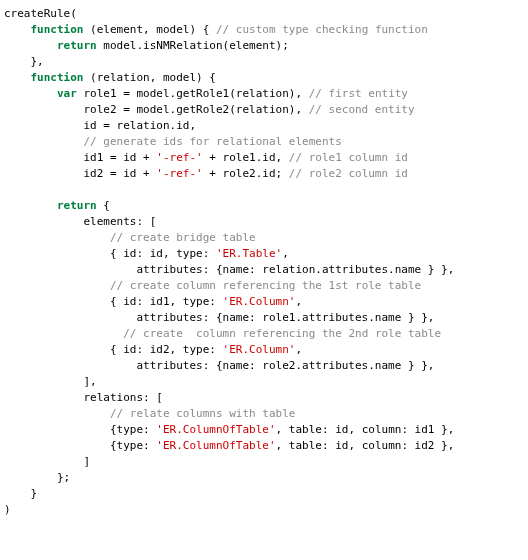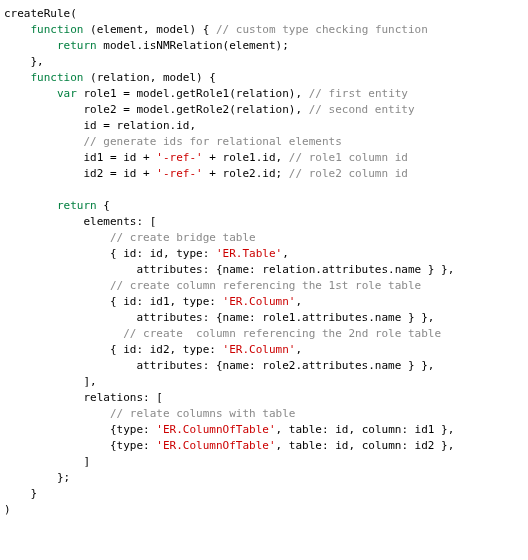--- a/index.html
+++ b/index.html
@@ -15,21 +15,21 @@
   }
   #code {
     padding: 6px 7px 0 4px;
     font-size: 11px;
     line-height: 1.455;
     white-space: pre;
     color: #000000;
     letter-spacing: 0px;
   }
   .ln { display: block; min-height: 16px; }
-  .kw { color: #007f3f; font-weight: normal; }
+  .kw { color: #007f3f; font-weight: bold; }
   .cm { color: #8a8a8a; }
   .st { color: #cc0000; }
   .pl { color: #000000; }
 </style>
 </head>
 <body>
 
 <div id="code"><span class="ln"><span class="pl">createRule(</span></span><span class="ln"><span class="pl">    </span><span class="kw">function</span><span class="pl"> (element, model) { </span><span class="cm">// custom type checking function</span></span><span class="ln"><span class="pl">        </span><span class="kw">return</span><span class="pl"> model.isNMRelation(element);</span></span><span class="ln"><span class="pl">    },</span></span><span class="ln"><span class="pl">    </span><span class="kw">function</span><span class="pl"> (relation, model) {</span></span><span class="ln"><span class="pl">        </span><span class="kw">var</span><span class="pl"> role1 = model.getRole1(relation), </span><span class="cm">// first entity</span></span><span class="ln"><span class="pl">            role2 = model.getRole2(relation), </span><span class="cm">// second entity</span></span><span class="ln"><span class="pl">            id = relation.id,</span></span><span class="ln"><span class="pl">            </span><span class="cm">// generate ids for relational elements</span></span><span class="ln"><span class="pl">            id1 = id + </span><span class="st">'-ref-'</span><span class="pl"> + role1.id, </span><span class="cm">// role1 column id</span></span><span class="ln"><span class="pl">            id2 = id + </span><span class="st">'-ref-'</span><span class="pl"> + role2.id; </span><span class="cm">// role2 column id</span></span><span class="ln">&nbsp;</span><span class="ln"><span class="pl">        </span><span class="kw">return</span><span class="pl"> {</span></span><span class="ln"><span class="pl">            elements: [</span></span><span class="ln"><span class="pl">                </span><span class="cm">// create bridge table</span></span><span class="ln"><span class="pl">                { id: id, type: </span><span class="st">'ER.Table'</span><span class="pl">,</span></span><span class="ln"><span class="pl">                    attributes: {name: relation.attributes.name } },</span></span><span class="ln"><span class="pl">                </span><span class="cm">// create column referencing the 1st role table</span></span><span class="ln"><span class="pl">                { id: id1, type: </span><span class="st">'ER.Column'</span><span class="pl">,</span></span><span class="ln"><span class="pl">                    attributes: {name: role1.attributes.name } },</span></span><span class="ln"><span class="pl">                  </span><span class="cm">// create  column referencing the 2nd role table</span></span><span class="ln"><span class="pl">                { id: id2, type: </span><span class="st">'ER.Column'</span><span class="pl">,</span></span><span class="ln"><span class="pl">                    attributes: {name: role2.attributes.name } },</span></span><span class="ln"><span class="pl">            ],</span></span><span class="ln"><span class="pl">            relations: [</span></span><span class="ln"><span class="pl">                </span><span class="cm">// relate columns with table</span></span><span class="ln"><span class="pl">                {type: </span><span class="st">'ER.ColumnOfTable'</span><span class="pl">, table: id, column: id1 },</span></span><span class="ln"><span class="pl">                {type: </span><span class="st">'ER.ColumnOfTable'</span><span class="pl">, table: id, column: id2 },</span></span><span class="ln"><span class="pl">            ]</span></span><span class="ln"><span class="pl">        };</span></span><span class="ln"><span class="pl">    }</span></span><span class="ln"><span class="pl">)</span></span></div>
 
 </body></html>

